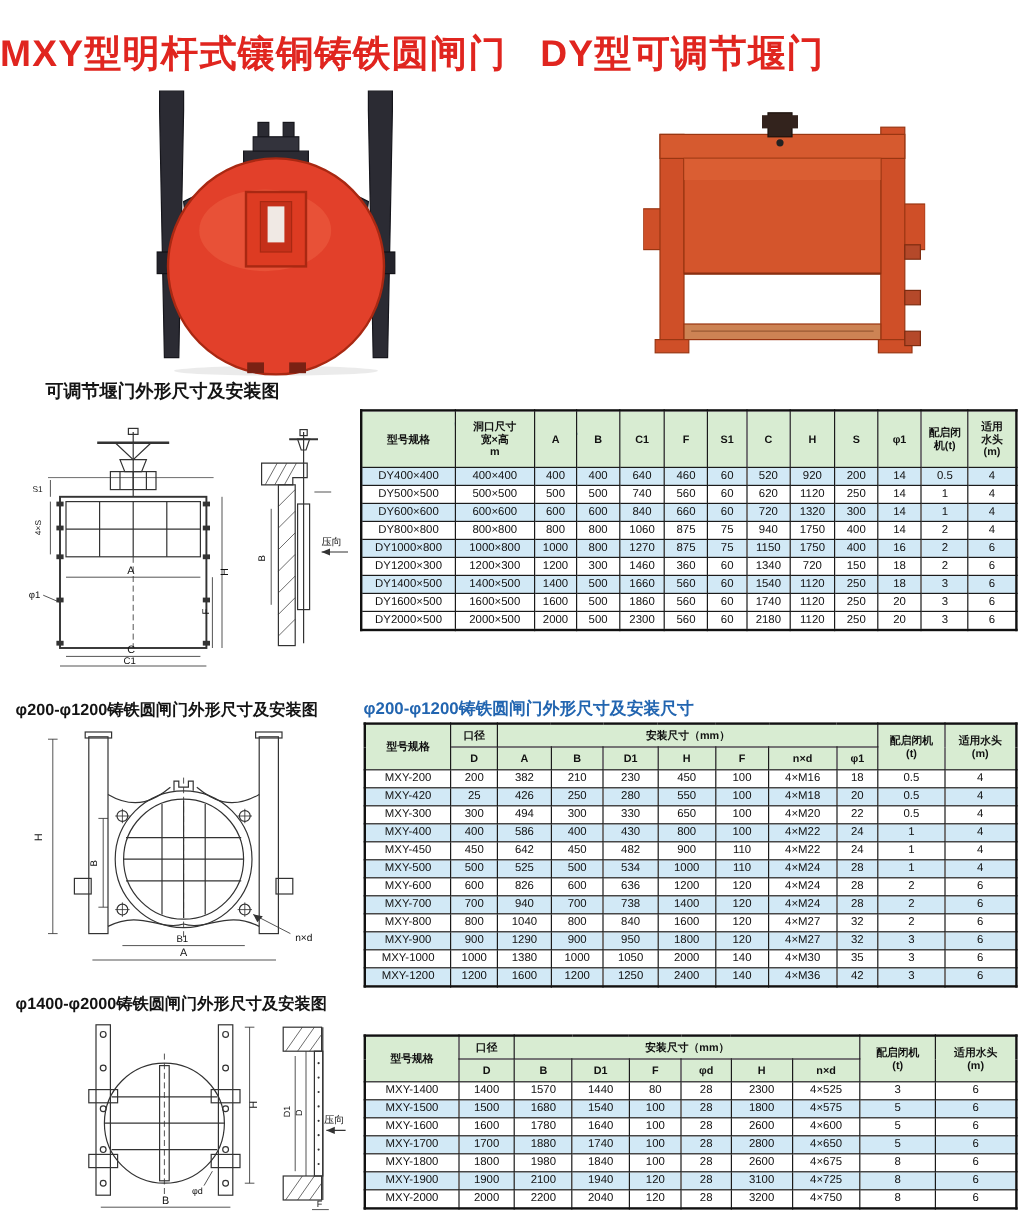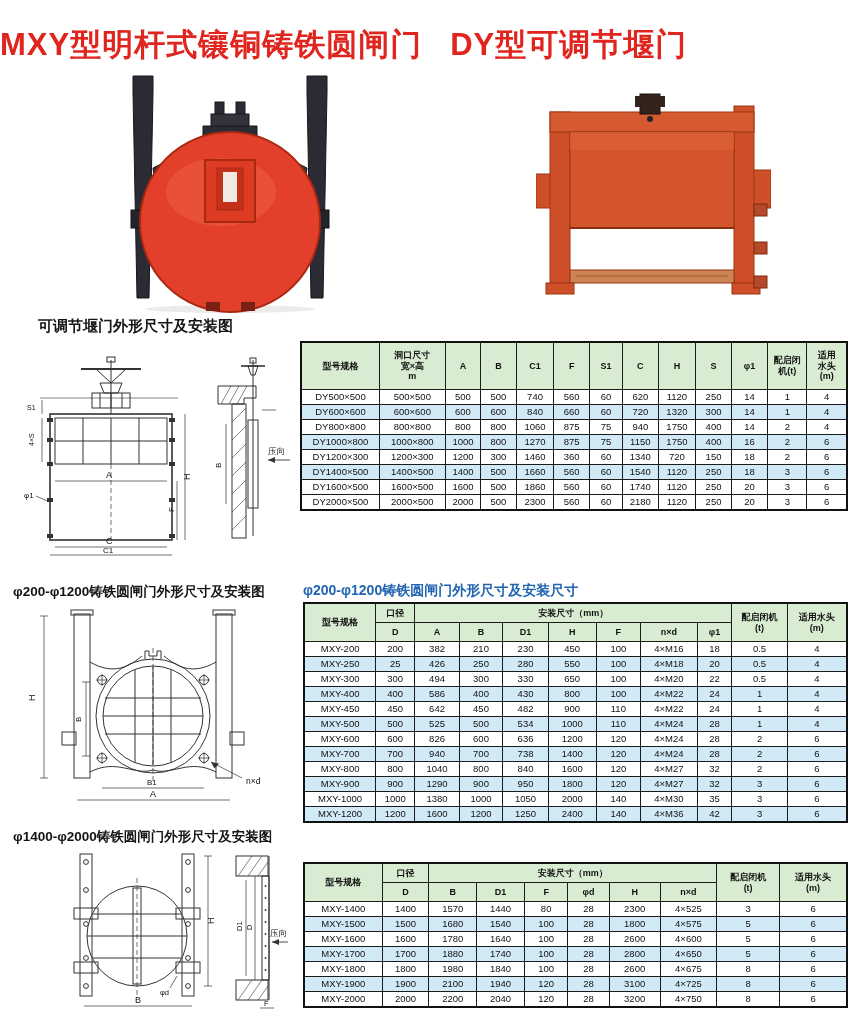--- a/index.html
+++ b/index.html
@@ -341,20 +341,35 @@
             <th>S</th>
             <th>φ1</th>
             <th>配启闭
 机(t)</th>
             <th>适用
 水头
 (m)</th>
           </tr>
         </thead>
         <tbody>
+          <tr class="alt">
+            <td>DY400×400</td>
+            <td>400×400</td>
+            <td>400</td>
+            <td>400</td>
+            <td>640</td>
+            <td>460</td>
+            <td>60</td>
+            <td>520</td>
+            <td>920</td>
+            <td>200</td>
+            <td>14</td>
+            <td>0.5</td>
+            <td>4</td>
+          </tr>
           <tr>
             <td>DY500×500</td>
             <td>500×500</td>
             <td>500</td>
             <td>500</td>
             <td>740</td>
             <td>560</td>
             <td>60</td>
             <td>620</td>
             <td>1120</td>
@@ -517,21 +532,21 @@
             <td>210</td>
             <td>230</td>
             <td>450</td>
             <td>100</td>
             <td>4×M16</td>
             <td>18</td>
             <td>0.5</td>
             <td>4</td>
           </tr>
           <tr class="alt">
-            <td>MXY-250</td>
+            <td>MXY-420</td>
             <td>25</td>
             <td>426</td>
             <td>250</td>
             <td>280</td>
             <td>550</td>
             <td>100</td>
             <td>4×M18</td>
             <td>20</td>
             <td>0.5</td>
             <td>4</td>

